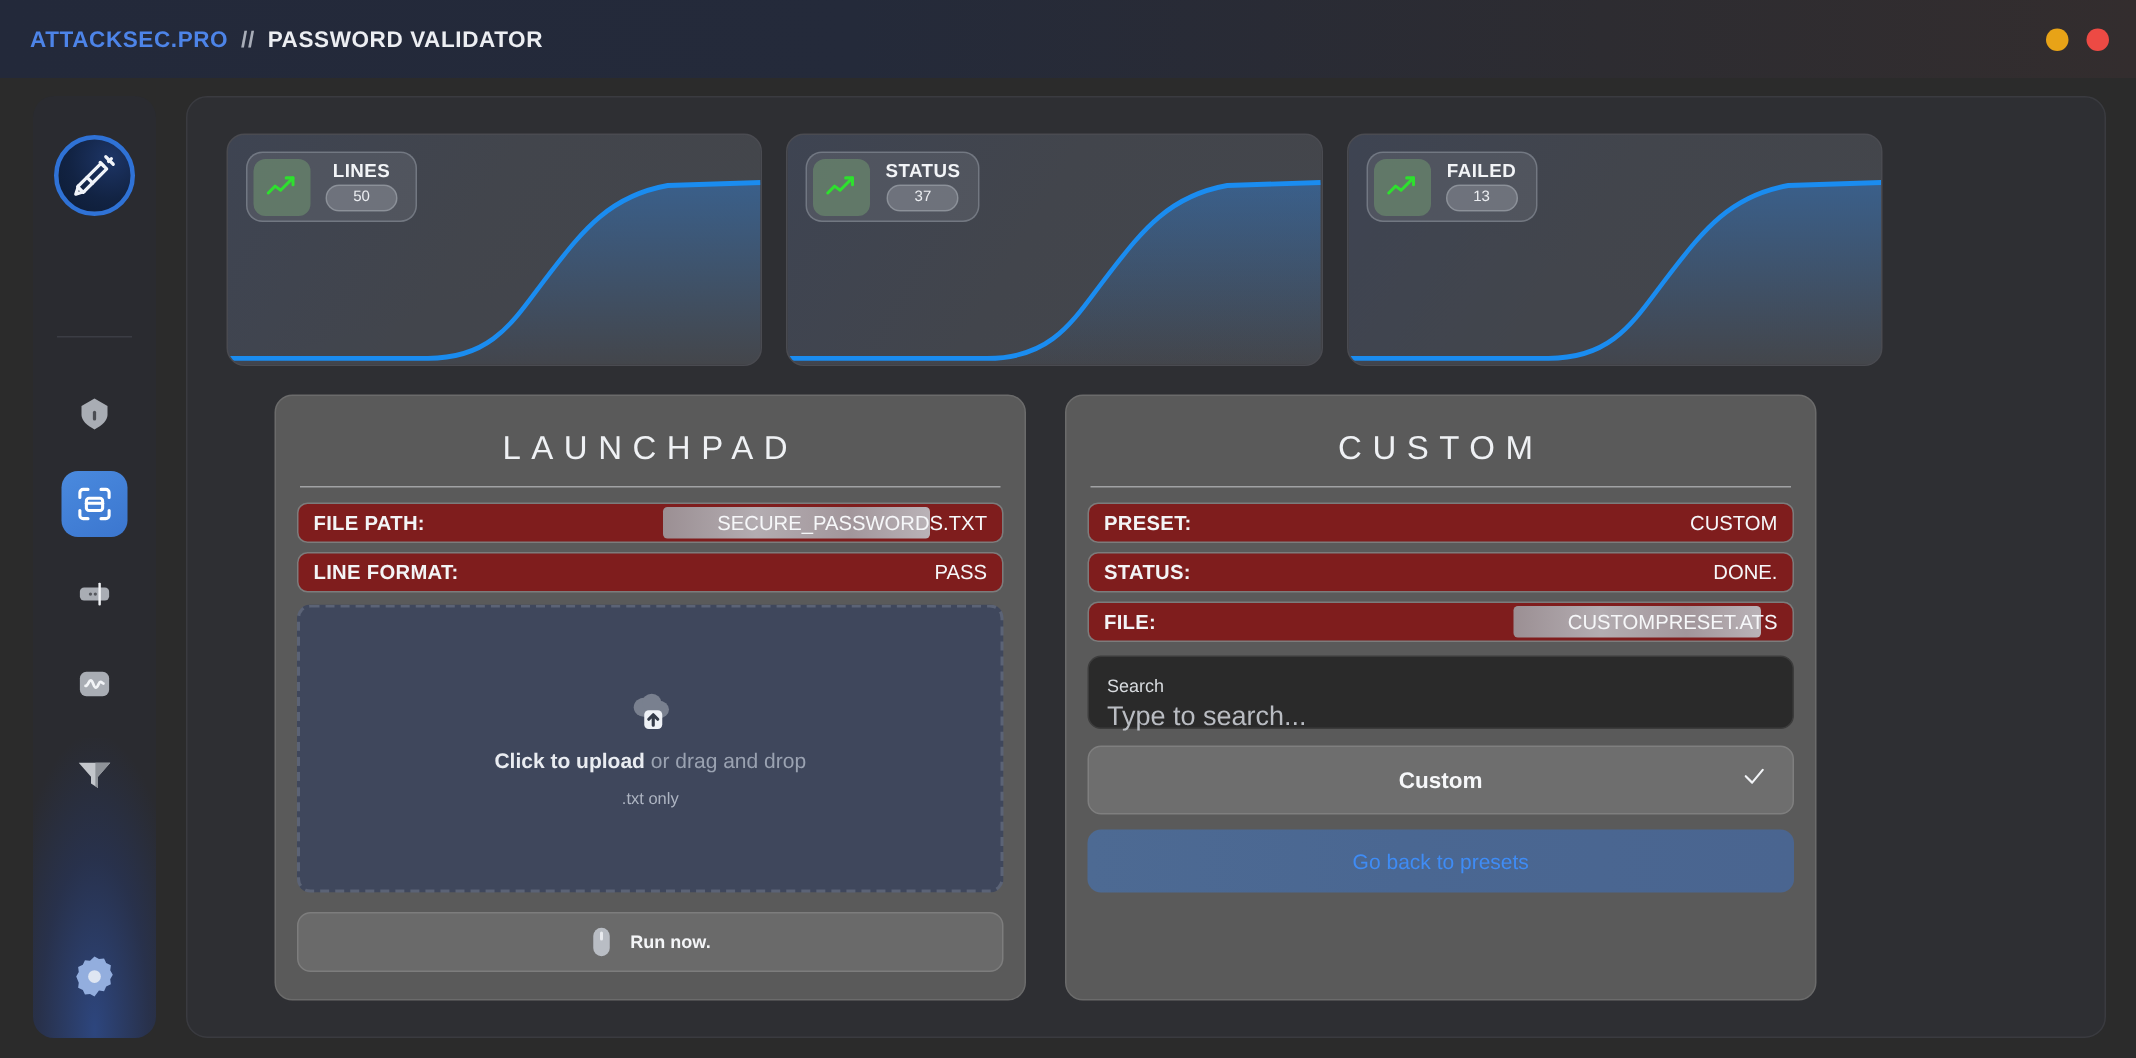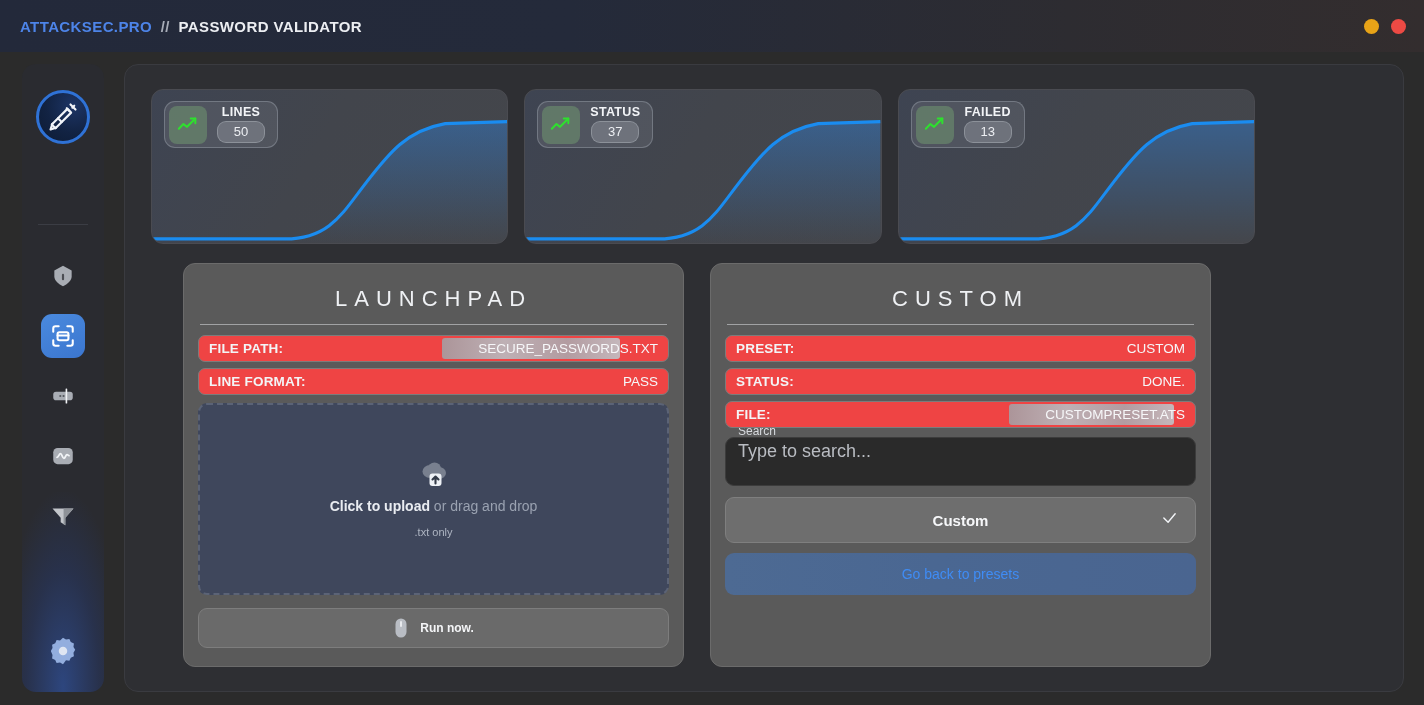--- a/index.html
+++ b/index.html
@@ -160,21 +160,21 @@
     border-radius: 8px;
     background: rgba(112,150,112,.55);
     display: flex; align-items: center; justify-content: center;
   }
   .stat-meta { display: flex; flex-direction: column; align-items: center; gap: 2px; }
   .stat-label {
     font-size: 12.5px; font-weight: bold; color: #f2f4f7;
     letter-spacing: .3px; line-height: 1;
   }
   .stat-value {
-    font-size: 13px; color: #eceef2;
+    font-size: 10px; color: #eceef2;
     background: rgba(135,139,147,.55);
     border: 1px solid rgba(170,175,184,.5);
     border-radius: 9px;
     padding: 2px 14px; line-height: 1.25;
     min-width: 48px; text-align: center;
   }
 
   
   .panels-row {
     position: absolute;
@@ -198,21 +198,21 @@
     font-weight: normal;
     padding: 6px 0 12px;
   }
   .panel-rule {
     height: 1px; background: rgba(220,222,226,.55);
     margin: 0 2px 10px;
   }
   .kv-row {
     position: relative;
     height: 27px;
-    background: #ef4444;
+    background: #7f1d1d;
     border: 1px solid #7c7c7c;
     border-radius: 7px;
     margin-bottom: 6px;
     display: flex; align-items: center;
     padding: 0 10px;
     overflow: hidden;
   }
   .kv-key { font-size: 13.5px; color: #f3f4f6; font-weight: bold; letter-spacing: .2px; }
   .kv-val { margin-left: auto; font-size: 13.5px; color: #f6f7f9; z-index: 2; }
   .skeleton {
@@ -250,22 +250,22 @@
   }
   .run-label { font-size: 12px; color: #f4f5f7; font-weight: bold; }
 
   
   .search-box {
     margin-top: 9px;
     height: 49px;
     background: #2a2a2a;
     border: 1px solid #3c3c3c;
     border-radius: 9px;
-    padding: 22px 12px;
-    display: flex; flex-direction: column; justify-content: flex-end;
+    padding: 11px 12px;
+    display: flex; flex-direction: column; justify-content: space-between;
   }
   .search-label { font-size: 12px; color: #d7dade; line-height: 1.35; }
   .search-ph { font-size: 18px; color: #b9bcc2; line-height: 1.35; }
 
   .option-row {
     position: relative;
     margin-top: 11px;
     height: 46px;
     background: #6e6e6e;
     border: 1px solid #7f7f7f;

